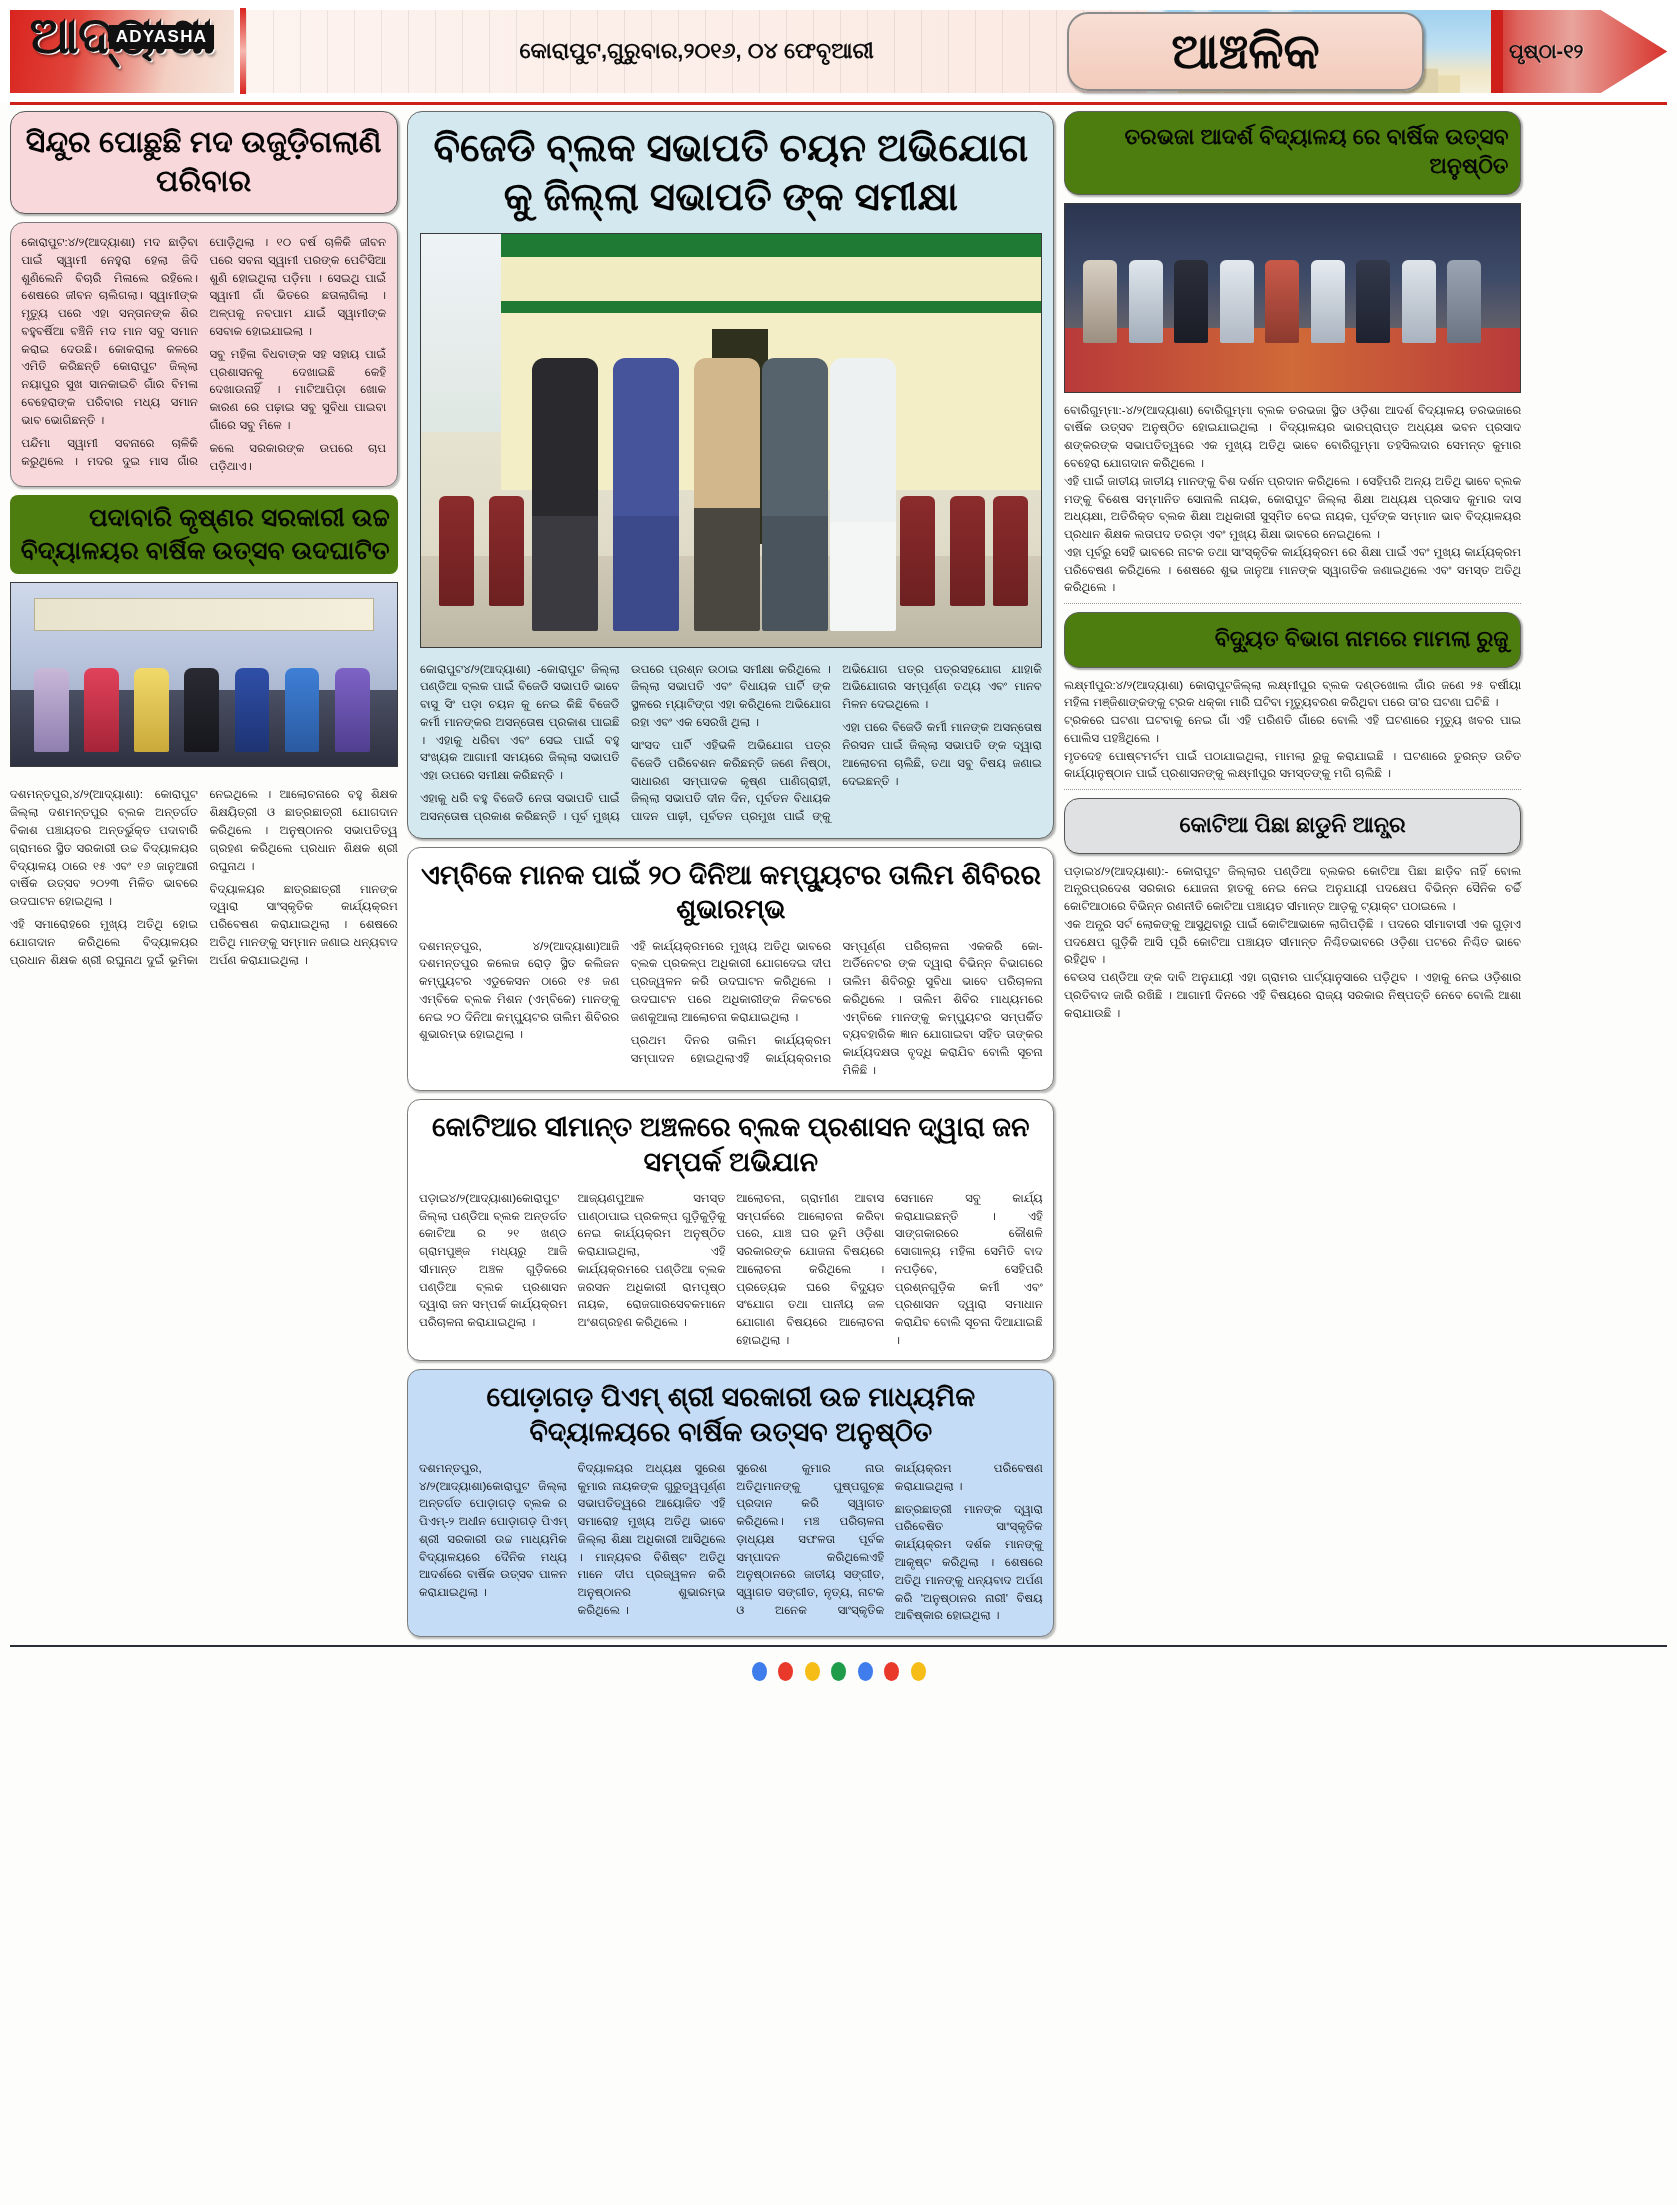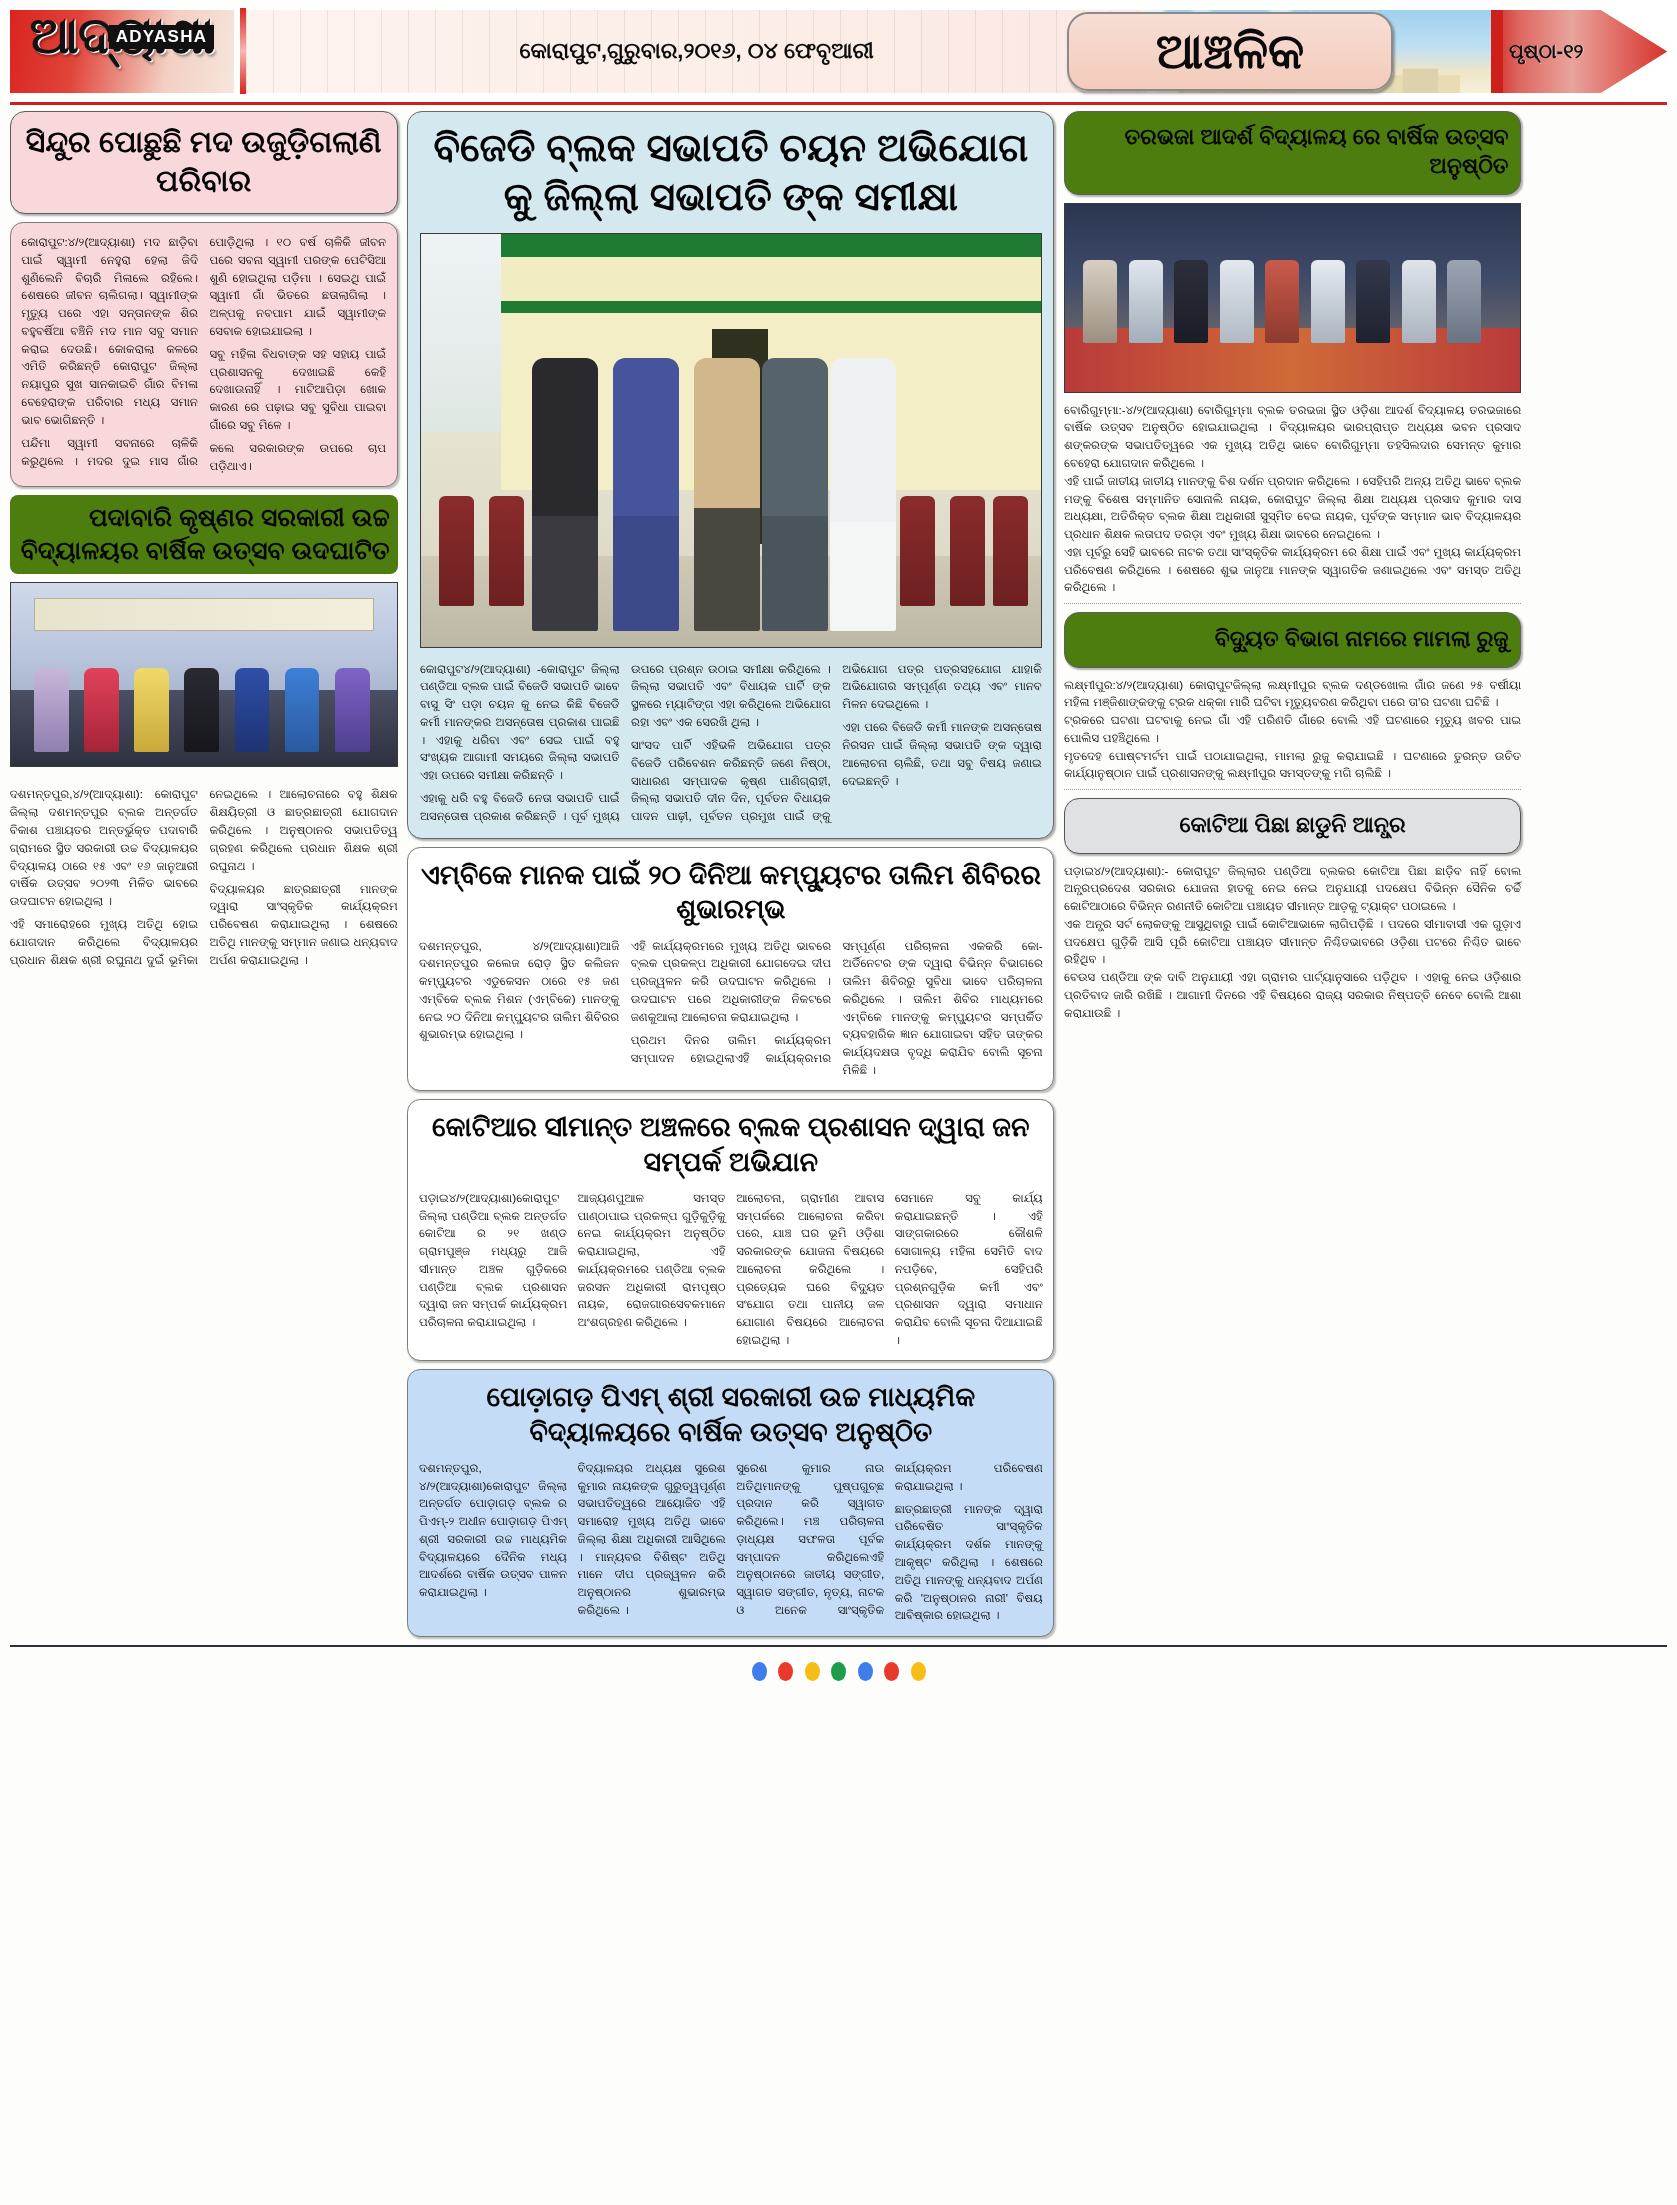--- a/index.html
+++ b/index.html
@@ -74,21 +74,21 @@
   .mast-date {
     font-size: 22px;
     font-weight: 800;
     color: #0c0c0c;
     white-space: nowrap;
   }
   .mast-title-box {
     position: absolute;
     left: 1067px;
     top: 11.5px;
-    width: 326px;
+    width: 357px;
     height: 79px;
     border: 2.2px solid #8a8a8a;
     border-radius: 21px;
     background: linear-gradient(180deg,#f7ded4,#f3cbbb);
     display: flex;
     align-items: center;
     justify-content: center;
     z-index: 5;
     box-shadow: 1.8px 2.2px 2.2px rgba(0,0,0,.3);
   }

